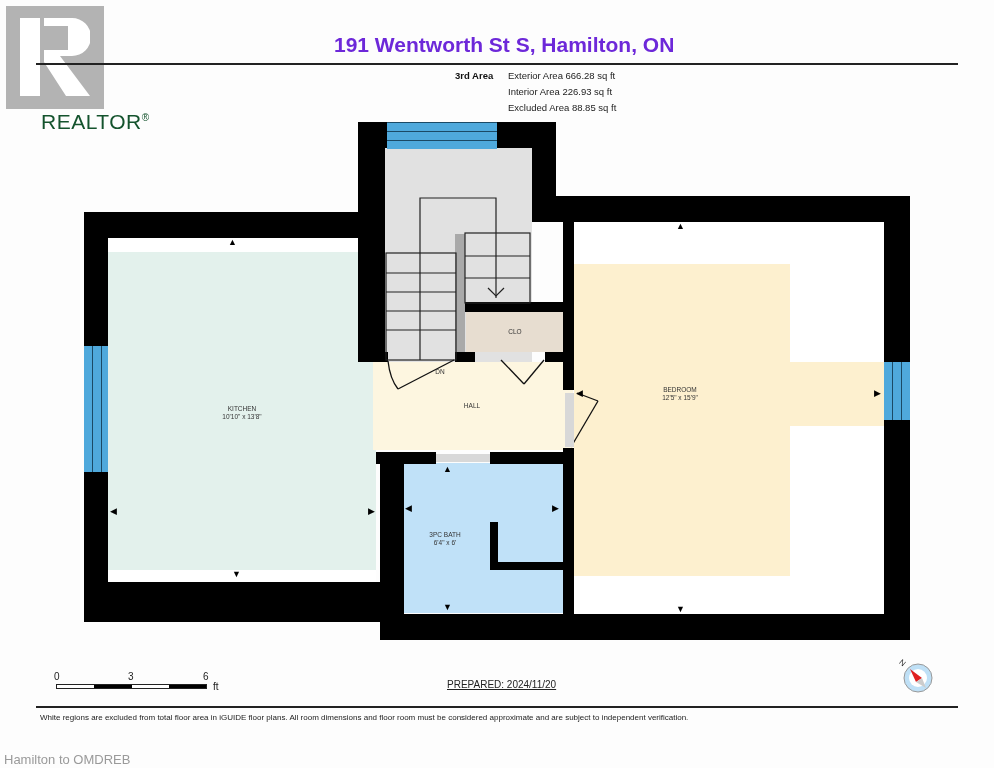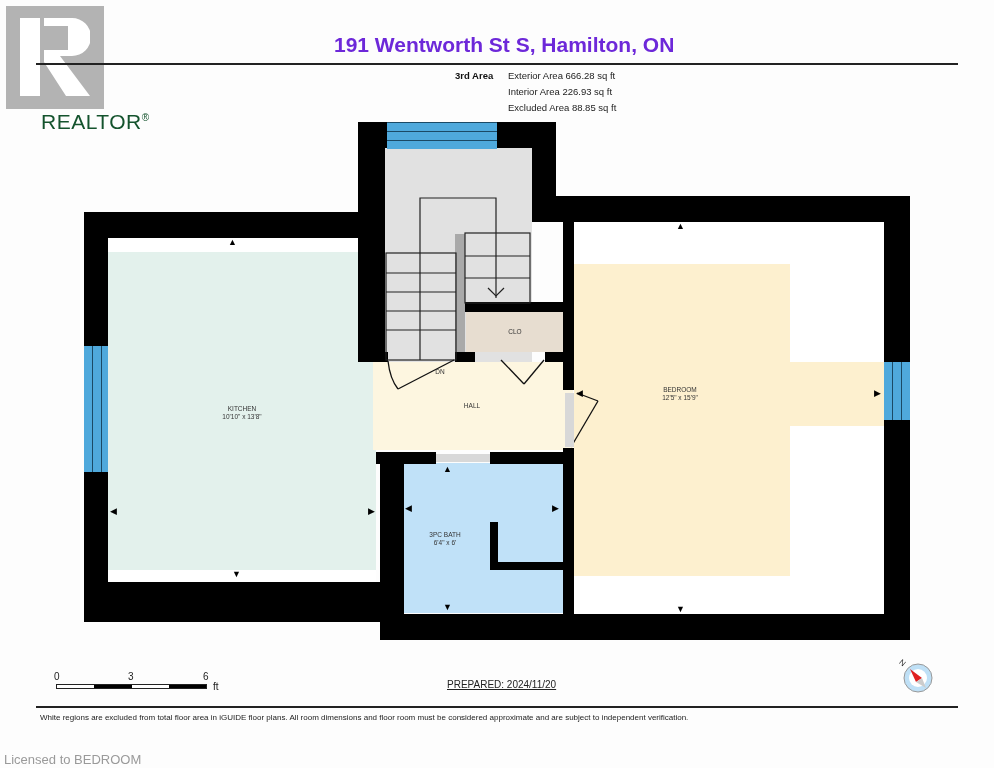--- a/index.html
+++ b/index.html
@@ -161,13 +161,13 @@
 <svg class="abs" style="left:896px;top:656px;" width="44" height="40" viewBox="0 0 44 40">
   <circle cx="22" cy="22" r="14" fill="#bfe0f6" stroke="#999" stroke-width="1"></circle>
   <circle cx="22" cy="22" r="9" fill="#fff"></circle>
   <polygon points="14,13 26,22 20,26" fill="#e02020"></polygon>
   <polygon points="26,22 20,26 30,32" fill="#ccc"></polygon>
   <text x="4" y="9" font-size="8" fill="#222" font-family="Liberation Sans, sans-serif" transform="rotate(40 6 6)">N</text>
 </svg>
 
 <div class="abs rule-bot"></div>
 <div class="abs disclaimer">White regions are excluded from total floor area in iGUIDE floor plans. All room dimensions and floor room must be considered approximate and are subject to independent verification.</div>
-<div class="abs licensed">Licensed to BEDROOM</div>
+<div class="abs licensed">Hamilton to OMDREB</div>
 
 </body></html>

